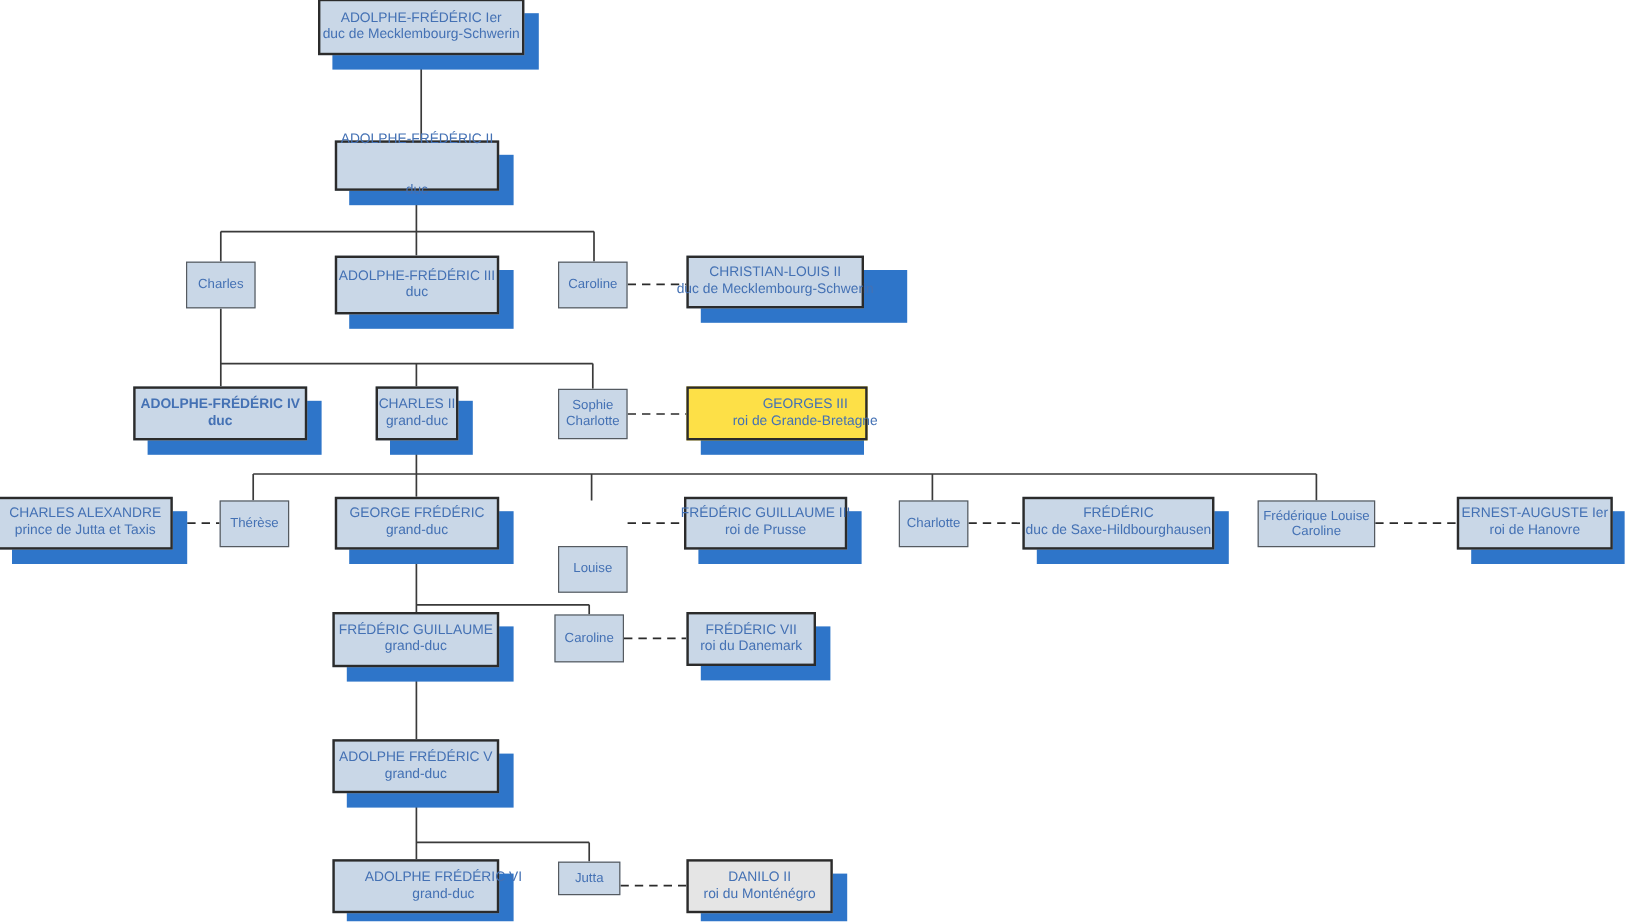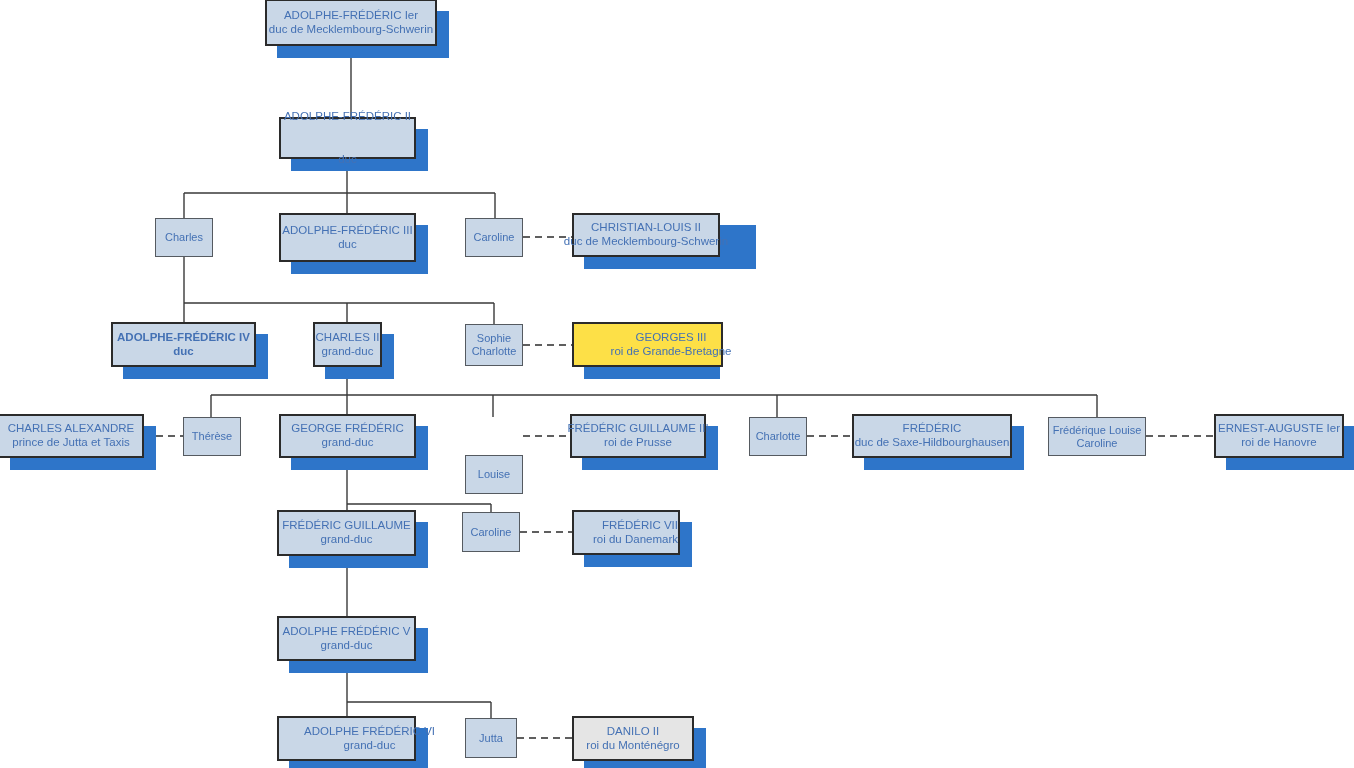--- a/index.html
+++ b/index.html
@@ -176,33 +176,33 @@
         <span class="ln1">ERNEST-AUGUSTE Ier</span>
         <span class="ln2">roi de Hanovre</span>
       </div>
       <div class="node big" style="left: 277px; top: 510px; width: 139px; height: 46px; background: rgb(201, 215, 231); color: rgb(68, 113, 180);">
         <span class="ln1">FRÉDÉRIC GUILLAUME</span>
         <span class="ln2">grand-duc</span>
       </div>
       <div class="node small" style="left: 462px; top: 512px; width: 58px; height: 40px; background: rgb(201, 215, 231); color: rgb(68, 113, 180);">
         <span class="ln1">Caroline</span>
       </div>
-      <div class="node big" style="left: 572px; top: 510px; width: 108px; height: 45px; background: rgb(201, 215, 231); color: rgb(68, 113, 180); align-items: flex-end;">
+      <div class="node big" style="left: 572px; top: 510px; width: 108px; height: 45px; background: rgb(201, 215, 231); color: rgb(68, 113, 180);">
         <span class="ln1">FRÉDÉRIC VII</span>
         <span class="ln2">roi du Danemark</span>
       </div>
       <div class="node big" style="left: 277px; top: 616px; width: 139px; height: 45px; background: rgb(201, 215, 231); color: rgb(68, 113, 180);">
         <span class="ln1">ADOLPHE FRÉDÉRIC V</span>
         <span class="ln2">grand-duc</span>
       </div>
       <div class="node big" style="left: 277px; top: 716px; width: 139px; height: 45px; background: rgb(201, 215, 231); color: rgb(68, 113, 180); padding-left: 46px;">
         <span class="ln1">ADOLPHE FRÉDÉRIC VI</span>
         <span class="ln2">grand-duc</span>
       </div>
-      <div class="node small" style="left: 465px; top: 718px; width: 52px; height: 40px; background: rgb(201, 215, 231); color: rgb(68, 113, 180);">
+      <div class="node small" style="left: 465px; top: 718px; width: 52px; height: 28px; background: rgb(201, 215, 231); color: rgb(68, 113, 180);">
         <span class="ln1">Jutta</span>
       </div>
       <div class="node big" style="left: 572px; top: 716px; width: 122px; height: 45px; background: #e5e5e5; color: rgb(68, 113, 180);">
         <span class="ln1">DANILO II</span>
         <span class="ln2">roi du Monténégro</span>
       </div>
     </div>
 
 </div>
 

